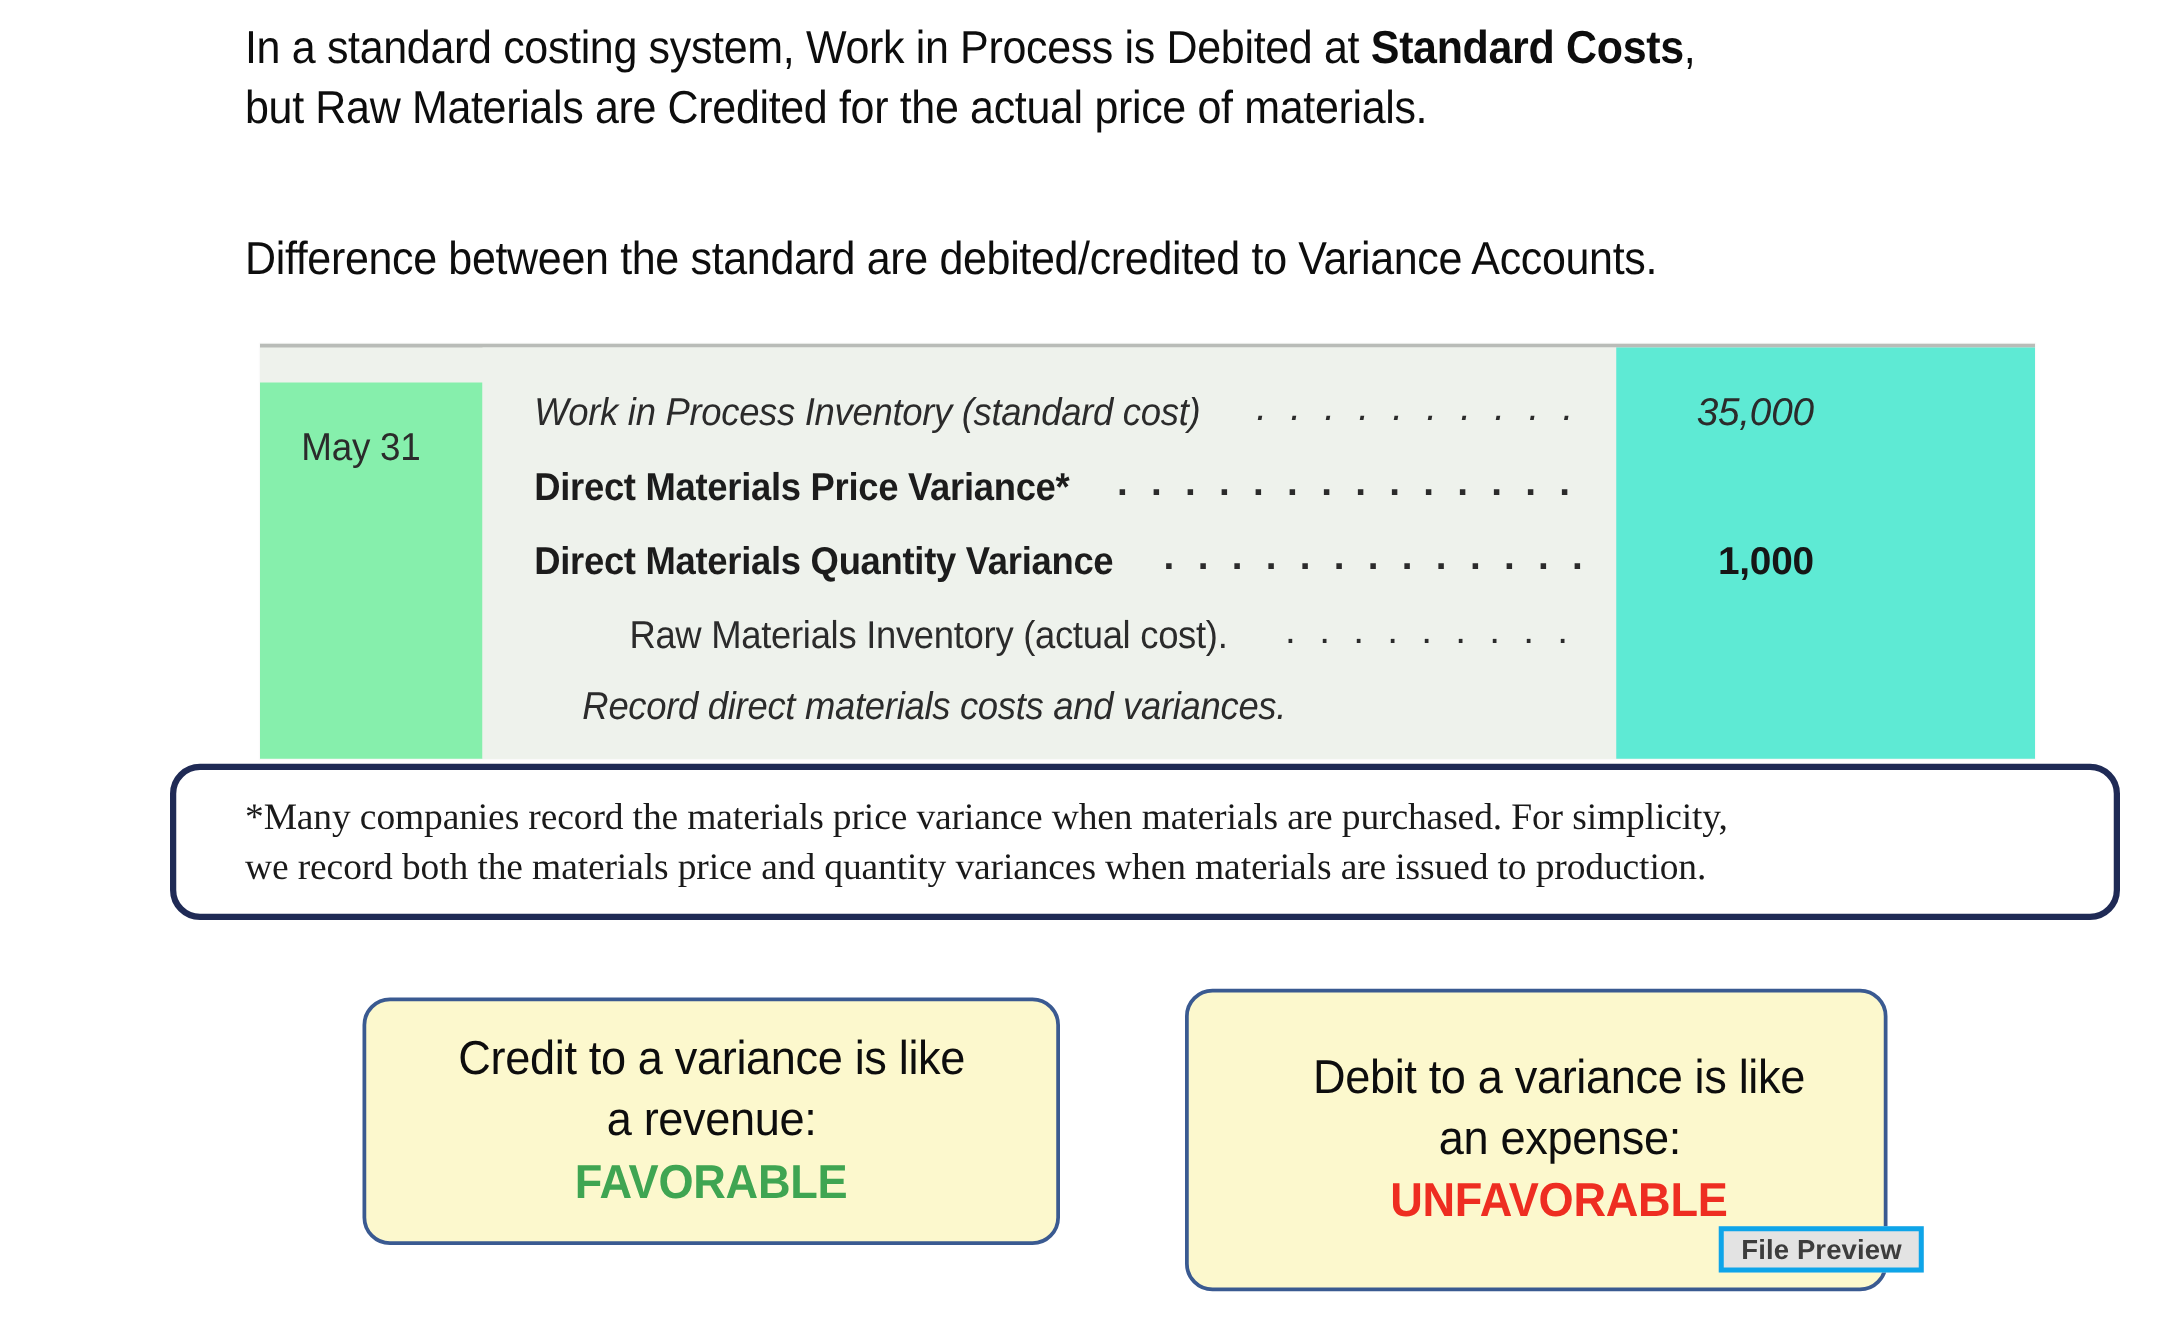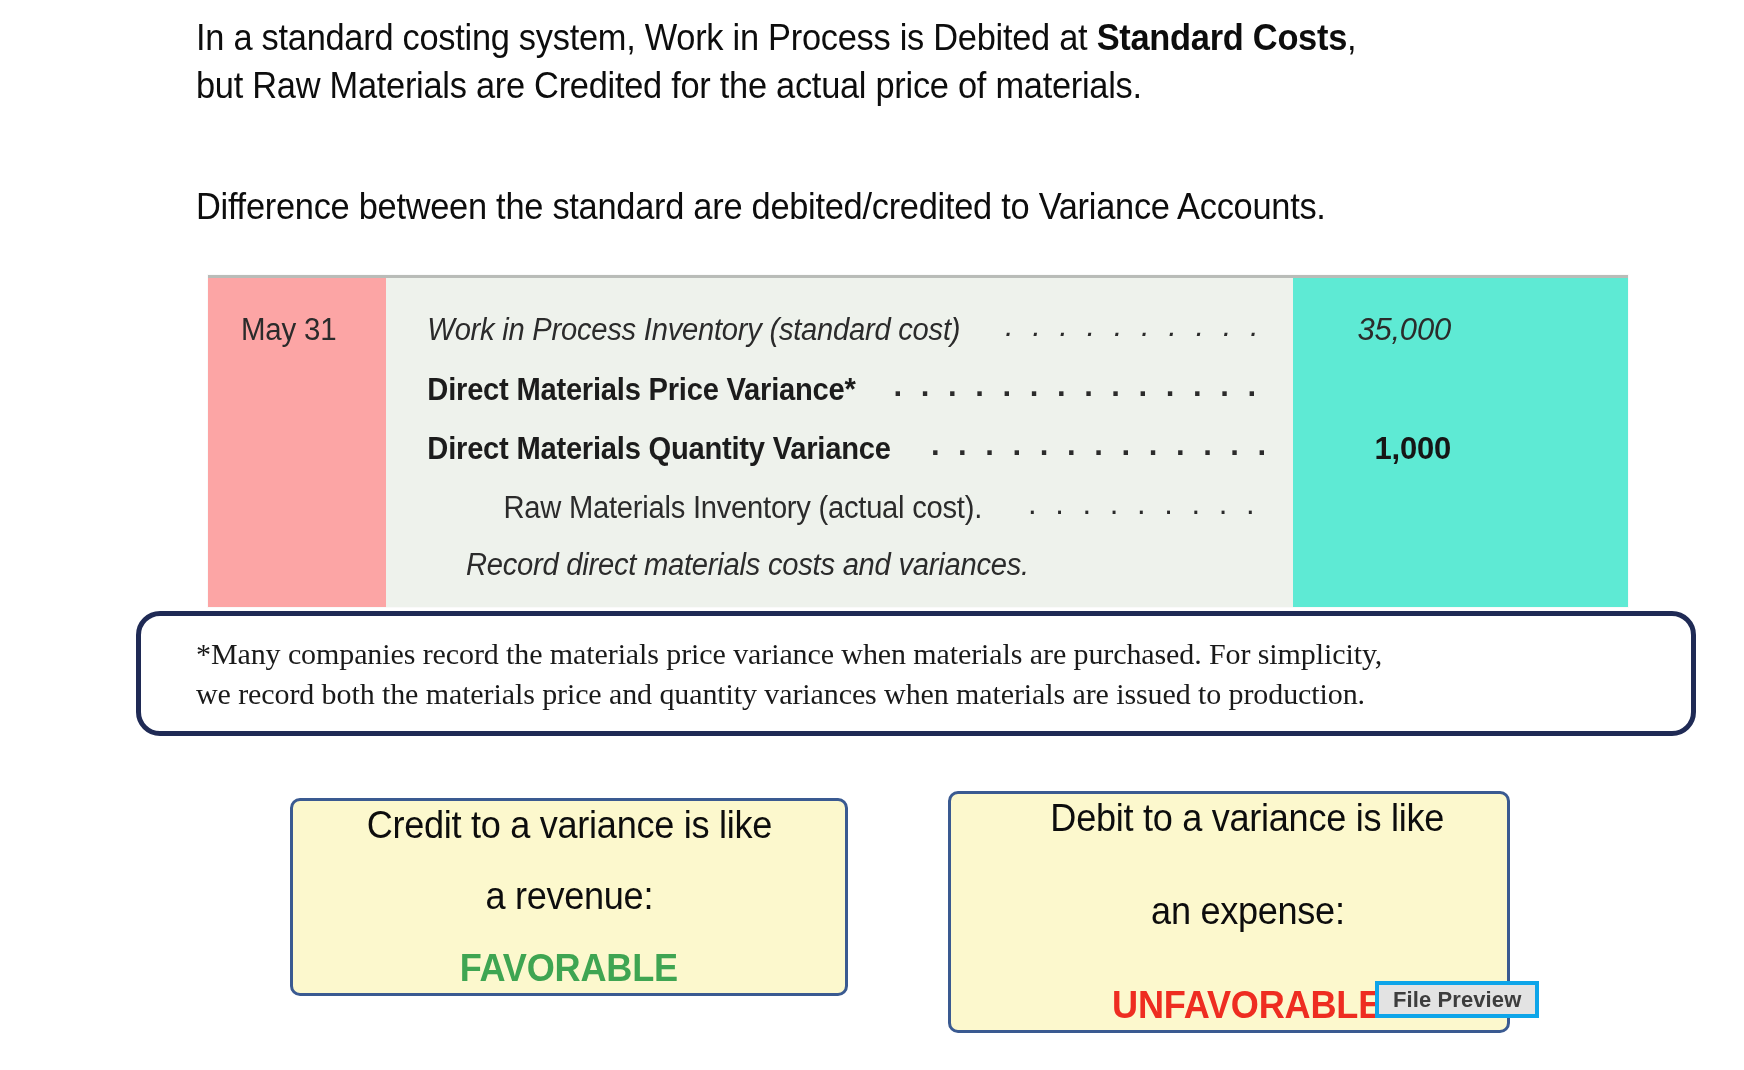--- a/index.html
+++ b/index.html
@@ -53,23 +53,24 @@
     width: 1420px;
     height: 332px;
     box-sizing: border-box;
     border-top: 3px solid #b9bcb8;
     display: flex;
     background: #eef2ec;
     box-shadow: 0 0 0 1px rgba(0,0,0,0.02);
   }
   .j-datecol {
     width: 178px;
-    background: #fca5a5;
+    background: #86efac;
     flex: 0 0 178px;
     position: relative;
+    margin-top: 28px;
   }
   .j-date {
     position: absolute;
     left: 33px;
     top: 34px;
     font-size: 31px;
     color: #2b2b2b;
     letter-spacing: -0.2px;
     transform: scaleX(0.95);
     transform-origin: left top;
@@ -162,25 +163,25 @@
     color: #1a1a1a;
     letter-spacing: -0.1px;
   }
 
   
   .callout {
     position: absolute;
     box-sizing: border-box;
     background: #fcf8cd;
     border: 3px solid #3a5a91;
-    border-radius: 10px;
+    border-radius: 22px;
     display: flex;
     flex-direction: column;
     align-items: center;
-    justify-content: space-between;
+    justify-content: center;
   }
   .callout.left  { left: 290px;  top: 798px; width: 558px; height: 198px; }
   .callout.right { left: 948px;  top: 791px; width: 562px; height: 242px; padding-left: 37px; }
   .callout .c-line {
     font-size: 38px;
     line-height: 1.30;
     color: #0d0d0d;
     letter-spacing: -0.3px;
     transform: scaleX(0.95);
     text-align: center;

